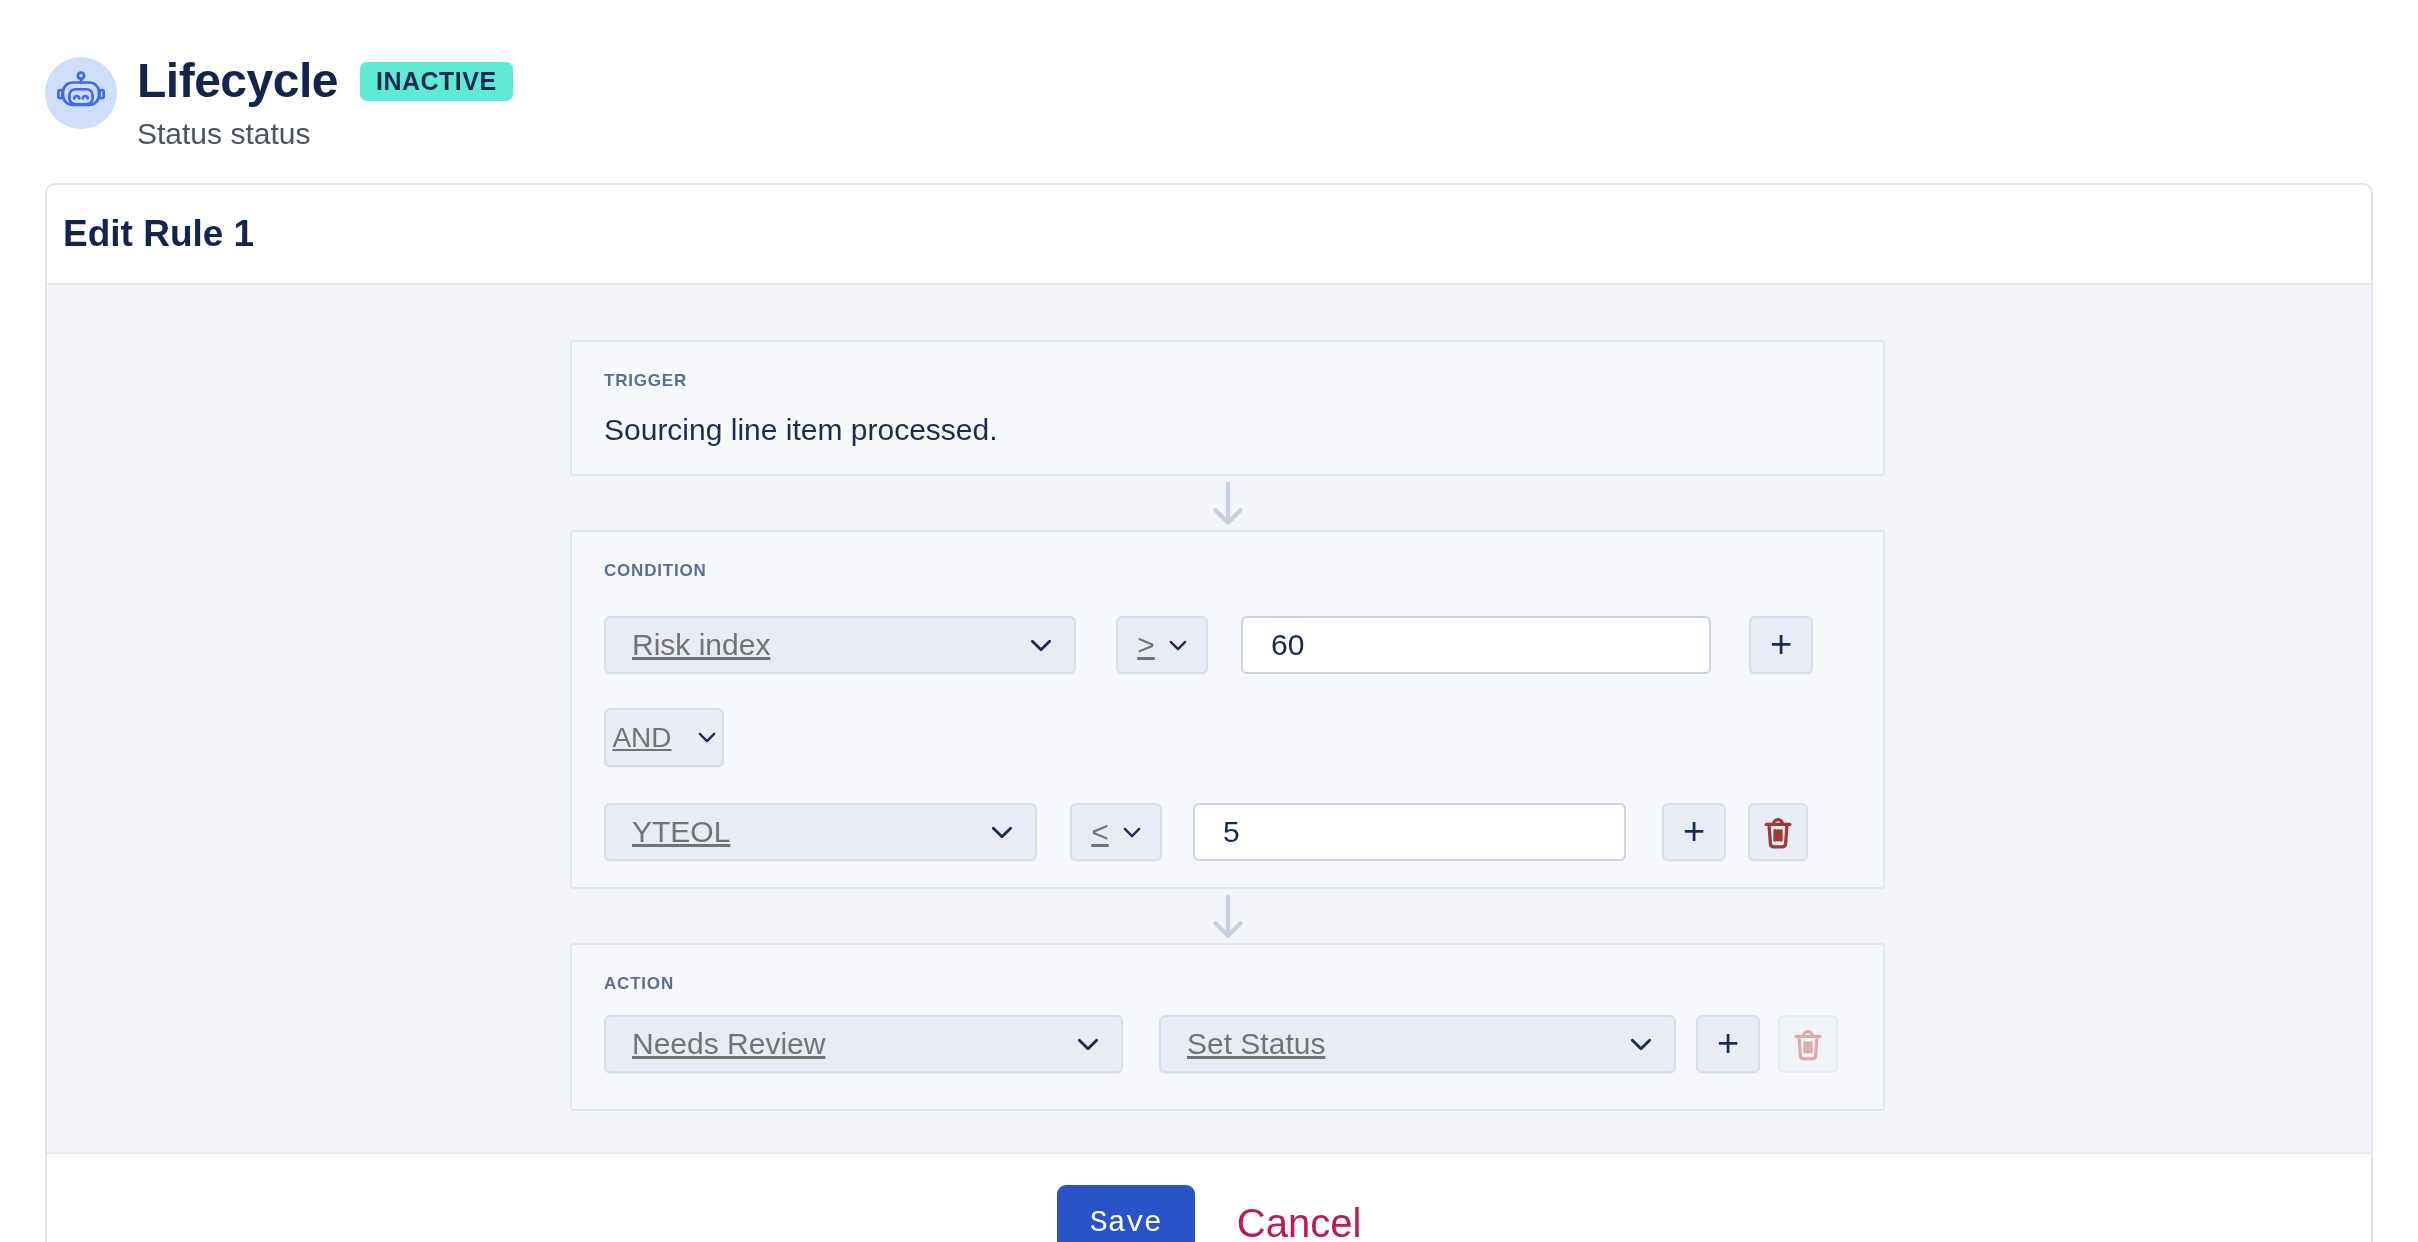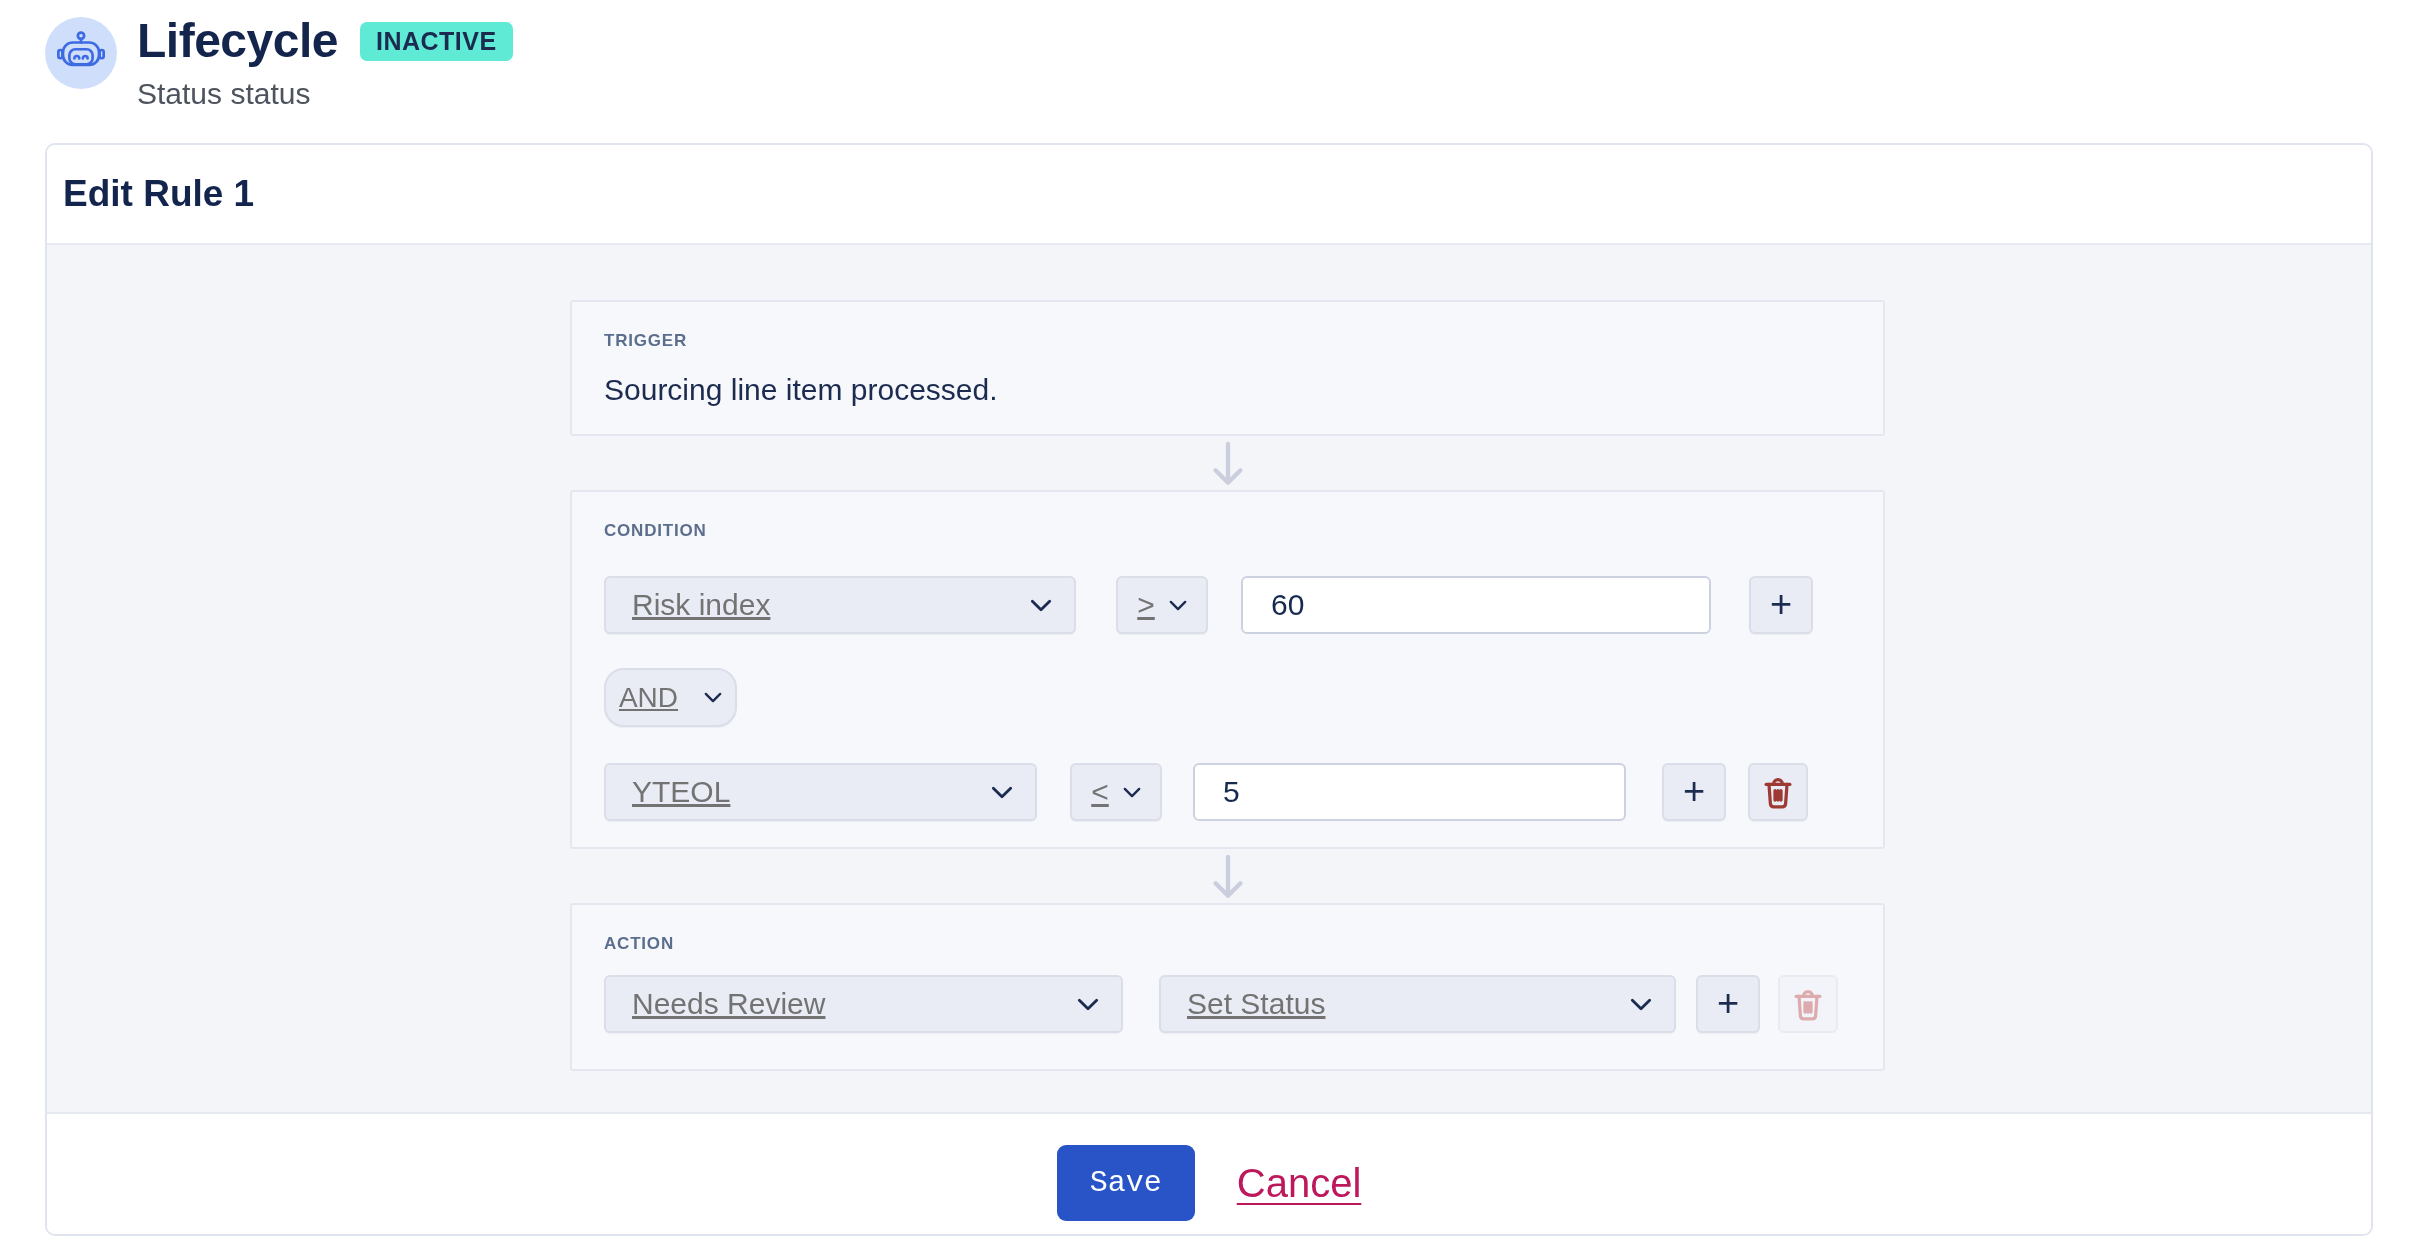--- a/index.html
+++ b/index.html
@@ -4,21 +4,21 @@
 <style>
   * { box-sizing: border-box; }
   html,body { margin:0; padding:0; }
   body {
     width:2418px; height:1242px; background:#ffffff;
     font-family:"Liberation Sans","DejaVu Sans",sans-serif;
     color:#1c2b50; overflow:hidden;
   }
 
   
-  .app-header { display:flex; align-items:flex-start; gap:20px; padding:17px 0 0 45px; }
+  .app-header { display:flex; align-items:flex-start; gap:20px; padding:17px 0 0 45px;margin-top:40px; }
   .avatar {
     width:72px; height:72px; border-radius:50%; background:#cfdffb;
     display:flex; align-items:center; justify-content:center; flex:none;
   }
   .avatar svg { width:48px; height:48px; }
   .header-text { display:flex; flex-direction:column; }
   .title-row { display:flex; align-items:center; gap:22px; }
   .page-title { margin:0; font-size:48px; line-height:1.0; font-weight:700; color:#14254d; letter-spacing:-0.5px; }
   .status-badge {
     background:#5eead4; color:#1b2a4e; font-size:25px; font-weight:700;
@@ -62,21 +62,21 @@
   .select {
     height:58px; background:#e9ecf4; border:2px solid #dadee9; border-radius:6px;
     display:flex; align-items:center; justify-content:space-between;
     padding:0 22px 0 26px; font-size:30px; color:#737373; cursor:pointer;
     box-shadow:0 1px 1px rgba(23,43,77,.05);
     text-decoration:underline;
   }
   .select .chev { width:22px; height:13px; flex:none; margin-left:14px; }
   .select-op { padding:0 16px; justify-content:center; gap:14px; }
   .select-op .chev { width:18px; height:11px; margin-left:0; }
-  .select-and { height:59px; width:133px; font-size:28px; padding:0 18px; gap:12px; justify-content:center;border-radius:20px; }
+  .select-and { height:59px; width:120px; font-size:28px; padding:0 18px; gap:12px; justify-content:center; }
 
   .w-field1 { width:472px; margin-right:40px; }
   .w-op1    { width:92px;  margin-right:33px; }
   .w-input1 { width:470px; margin-right:38px; }
   .w-field2 { width:433px; margin-right:33px; }
   .w-op2    { width:92px;  margin-right:31px; }
   .w-input2 { width:433px; margin-right:36px; }
   .w-action1 { width:517px; margin-right:20px; }
   .w-action2 { width:519px; margin-right:36px; }
 

